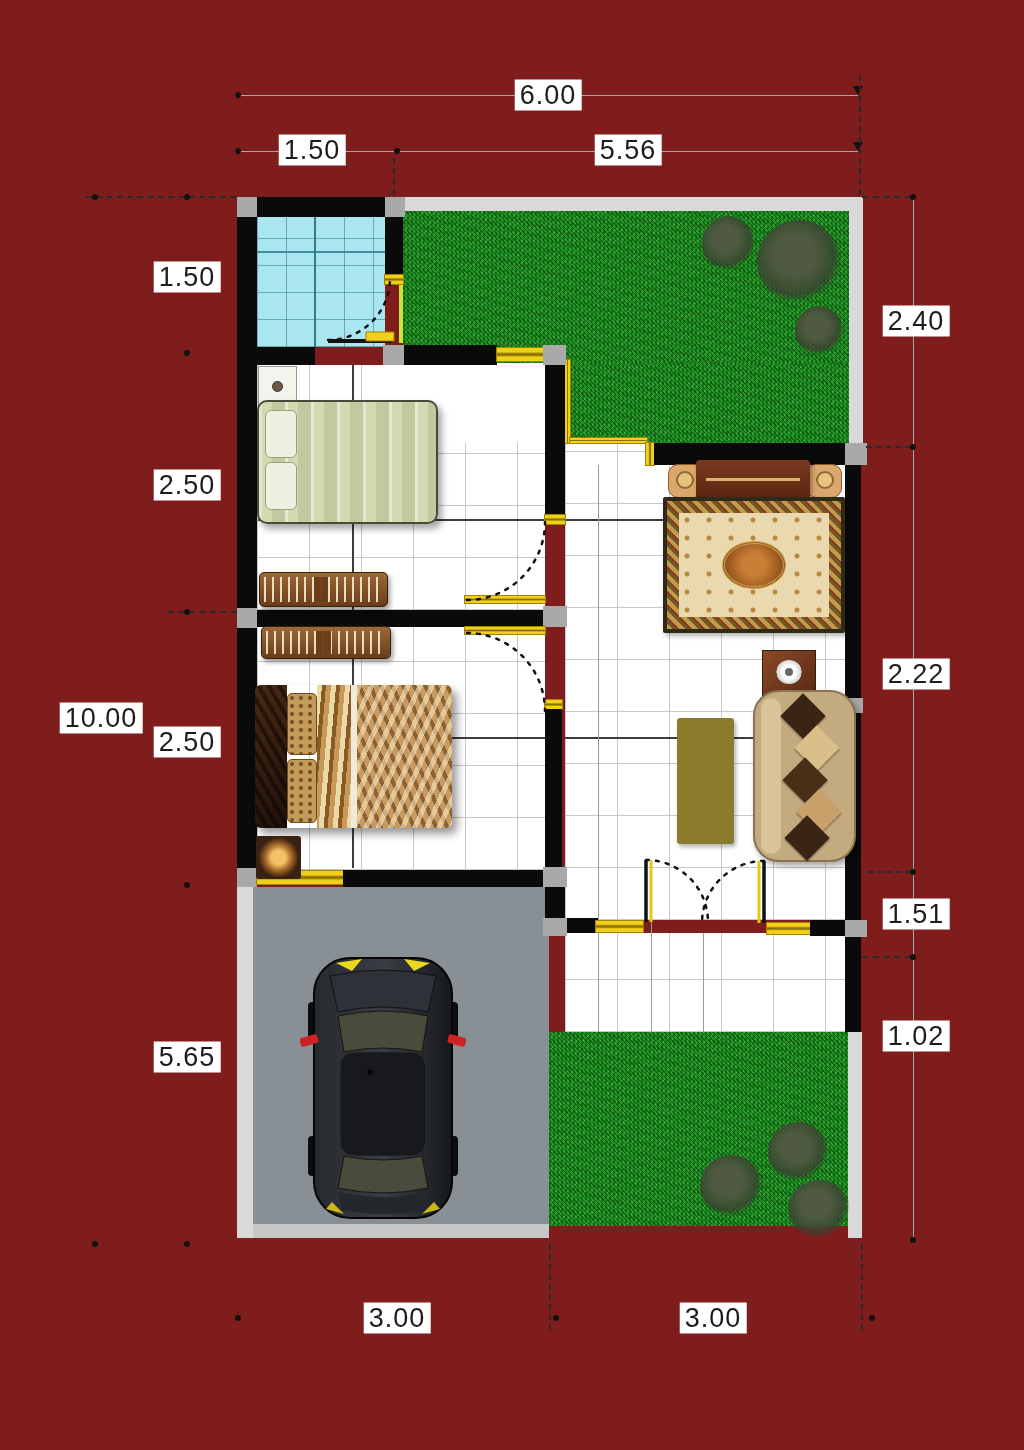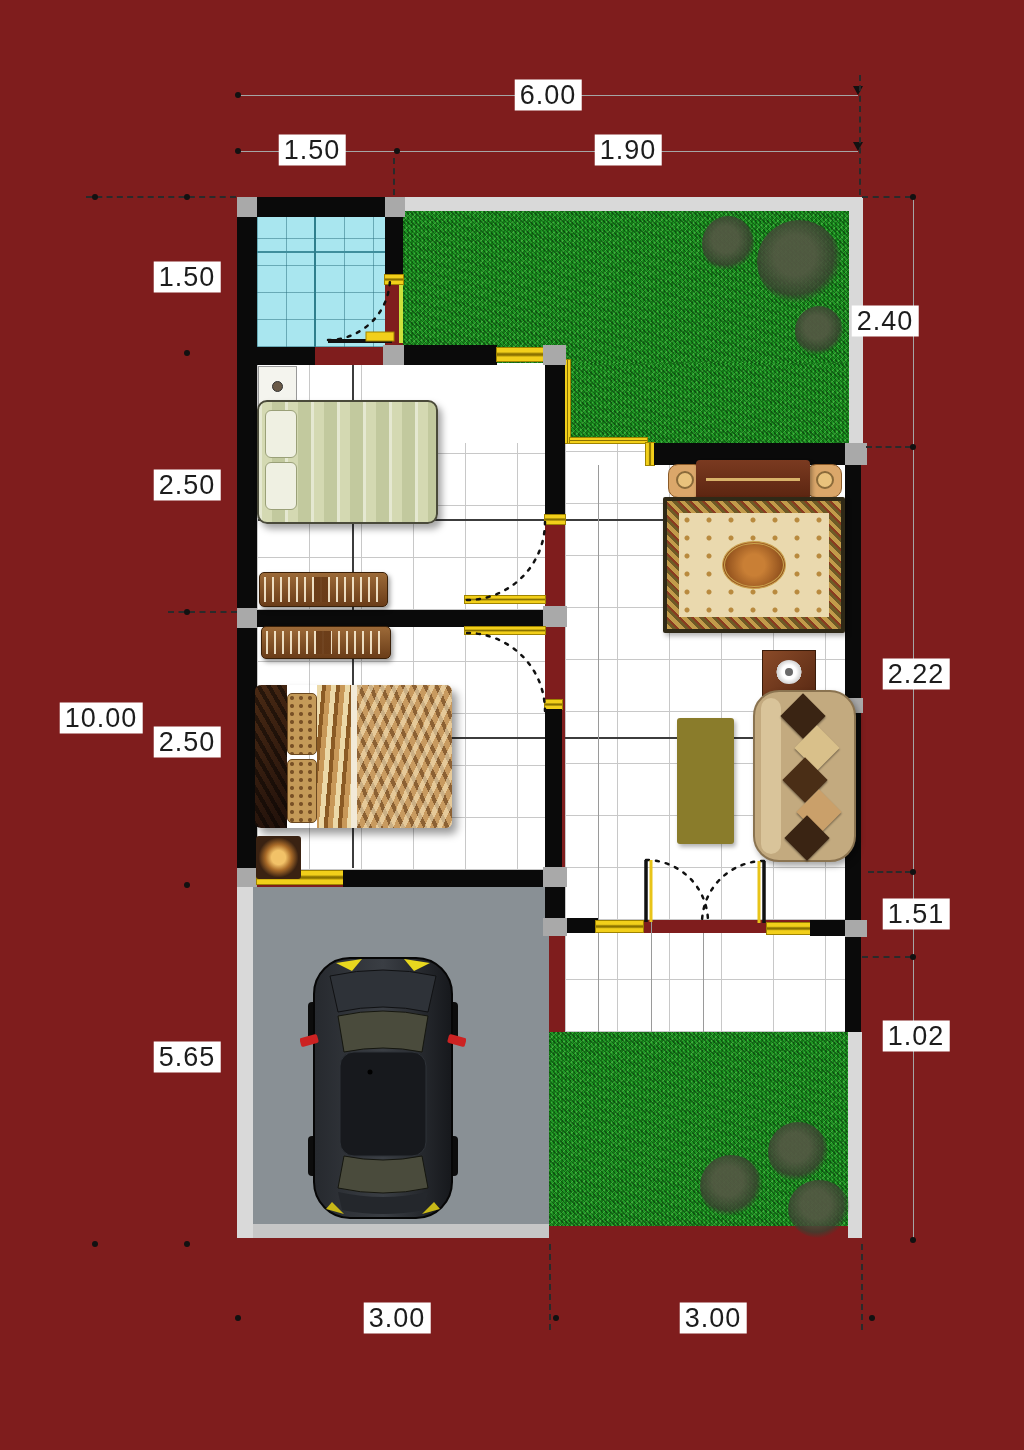--- a/index.html
+++ b/index.html
@@ -230,21 +230,21 @@
   <div class="dline" style="left:238px;top:95px;width:620px;height:1px;"></div>
   <div class="dot" style="left:238px;top:95px;"></div>
   <div class="arr" style="left:858px;top:86px;"></div>
   <span class="dim" style="left:548px;top:95px;">6.00</span>
 
   <div class="dline" style="left:238px;top:151px;width:620px;height:1px;"></div>
   <div class="dot" style="left:238px;top:151px;"></div>
   <div class="dot" style="left:397px;top:151px;"></div>
   <div class="arr" style="left:858px;top:142px;"></div>
   <span class="dim" style="left:312px;top:150px;">1.50</span>
-  <span class="dim" style="left:628px;top:150px;">1.90</span>
+  <span class="dim" style="left:628px;top:150px;">5.56</span>
   <div class="dash-v" style="left:393px;top:158px;height:37px;"></div>
   <div class="dash-v" style="left:859px;top:75px;height:120px;"></div>
 
   <div class="dash-h" style="left:86px;top:196px;width:150px;"></div>
   <div class="dot" style="left:95px;top:197px;"></div>
   <div class="dot" style="left:187px;top:197px;"></div>
   <span class="dim" style="left:187px;top:277px;">1.50</span>
   <div class="dot" style="left:187px;top:353px;"></div>
   <span class="dim" style="left:187px;top:485px;">2.50</span>
   <div class="dash-h" style="left:168px;top:611px;width:69px;"></div>
@@ -259,21 +259,21 @@
   <div class="dline" style="left:913px;top:197px;width:1px;height:1043px;"></div>
   <div class="dash-h" style="left:862px;top:196px;width:49px;"></div>
   <div class="dash-h" style="left:866px;top:446px;width:45px;"></div>
   <div class="dash-h" style="left:868px;top:871px;width:43px;"></div>
   <div class="dash-h" style="left:862px;top:956px;width:49px;"></div>
   <div class="dot" style="left:913px;top:197px;"></div>
   <div class="dot" style="left:913px;top:447px;"></div>
   <div class="dot" style="left:913px;top:872px;"></div>
   <div class="dot" style="left:913px;top:957px;"></div>
   <div class="dot" style="left:913px;top:1240px;"></div>
-  <span class="dim" style="left:885px;top:321px;">2.40</span>
+  <span class="dim" style="left:916px;top:321px;">2.40</span>
   <span class="dim" style="left:916px;top:674px;">2.22</span>
   <span class="dim" style="left:916px;top:914px;">1.51</span>
   <span class="dim" style="left:916px;top:1036px;">1.02</span>
 
   <div class="dash-v" style="left:549px;top:1244px;height:86px;"></div>
   <div class="dash-v" style="left:861px;top:1244px;height:86px;"></div>
   <div class="dot" style="left:238px;top:1318px;"></div>
   <div class="dot" style="left:556px;top:1318px;"></div>
   <div class="dot" style="left:872px;top:1318px;"></div>
   <span class="dim" style="left:397px;top:1318px;">3.00</span>

